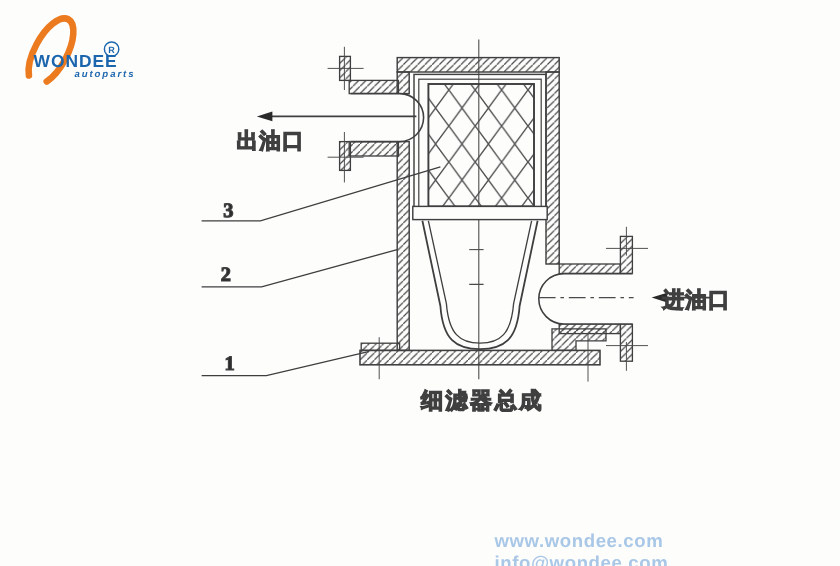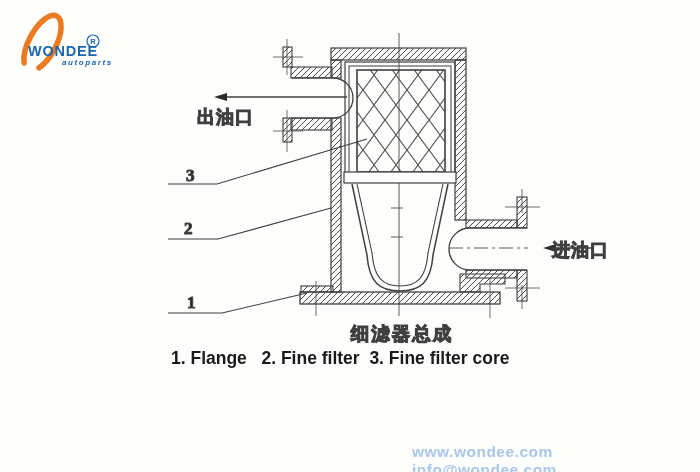--- a/index.html
+++ b/index.html
@@ -135,20 +135,19 @@
       </g>
       <g>
         <text class="num" x="187" y="308" font-size="17">1</text>
         <polyline points="168,313 222,313 307,293" fill="none" stroke-width="1.1"></polyline>
       </g>
 
       <text class="cn" x="402" y="340" font-size="18.5" text-anchor="middle" letter-spacing="2">细滤器总成</text>
     </g>
   </svg>
 
-  <div class="caption-en">1. Flange   2. Fine filter  3. Fine filter core</div>
 
   <div class="footer">
     <a class="site" href="#">www.wondee.com</a>
     <a class="mail" href="#">info@wondee.com</a>
   </div>
 
 </div>
 
 </body></html>

